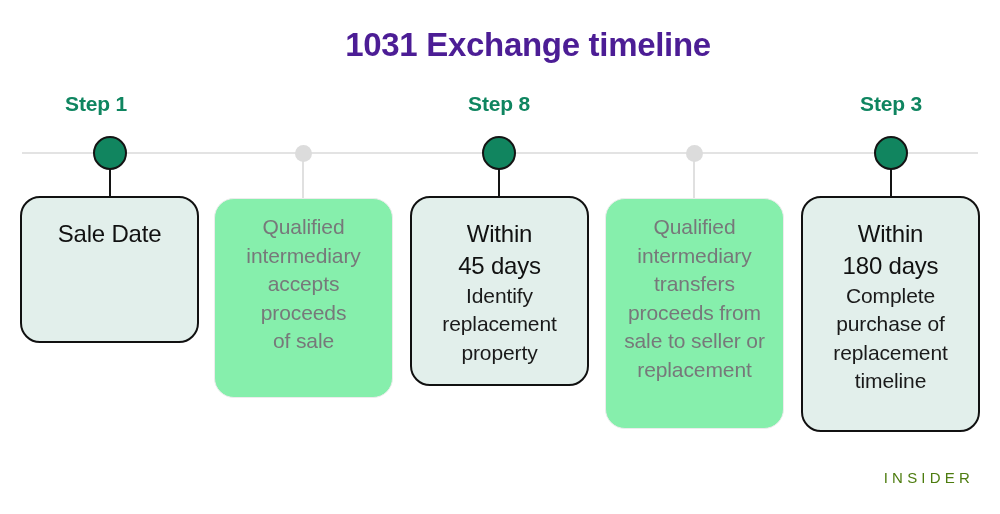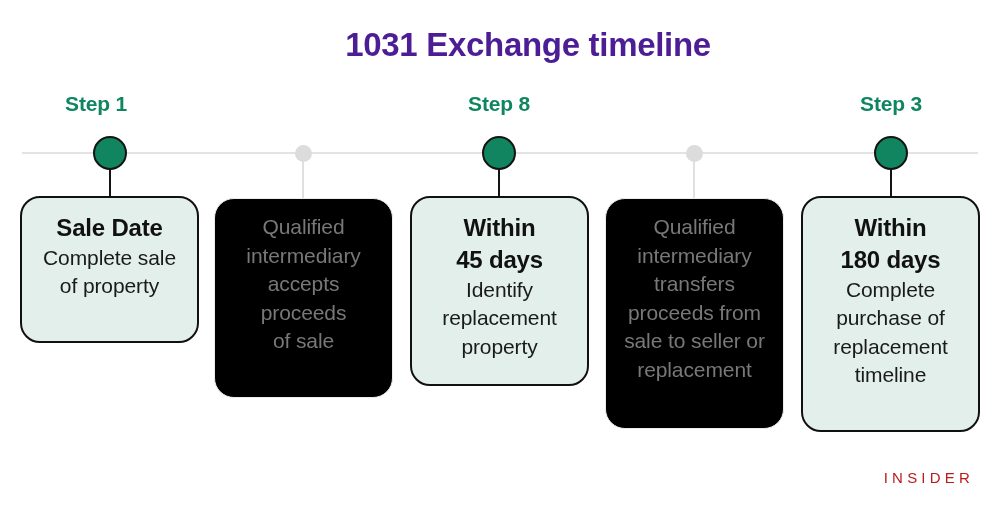--- a/index.html
+++ b/index.html
@@ -92,48 +92,49 @@
     display: flex;
     flex-direction: column;
     justify-content: flex-start;
     align-items: center;
   }
   .card.primary {
     background: #e2efeb;
     border: 2.4px solid #111111;
   }
   .card.muted {
-    background: #000000;
+    background: #86efac;
     border: 1.6px solid #ececec;
   }
   .card-heading {
     font-size: 24px;
-    font-weight: bold;
+    font-weight: normal;
     color: #111111;
     line-height: 1.33;
     letter-spacing: -0.2px;
     white-space: pre-line;
+    margin-top: 6px;
   }
   .card-body {
     font-size: 21px;
     line-height: 1.36;
     letter-spacing: -0.1px;
     white-space: pre-line;
   }
   .card.primary .card-body { color: #1a1a1a; }
   .card.muted .card-body { color: #77787a; }
 
   
   .watermark {
     position: absolute;
     right: 26px;
     bottom: 28px;
     font-size: 15px;
     letter-spacing: 4.2px;
-    color: #b91c1c;
+    color: #4d7c0f;
   }
 </style>
 </head>
 <body>
 
 <div>
 
   <div class="chart-title">1031 Exchange timeline</div>
 
   <div class="axis-line"></div>
@@ -151,22 +152,20 @@
       <div class="stem major" style="left: 498px; height: 43px;"></div>
       <div class="marker major" style="left: 482px;"></div>
       <div class="stem minor" style="left: 693.2px; height: 45px;"></div>
       <div class="marker minor" style="left: 685.5px;"></div>
       <div class="stem major" style="left: 890px; height: 43px;"></div>
       <div class="marker major" style="left: 874px;"></div>
     </div>
   <div>
       <div class="card primary" style="left: 20px; top: 196px; width: 179px; height: 147px;">
         <div class="card-heading">Sale Date</div>
-        <div class="card-body">Complete sale
-of property</div>
       </div>
       <div class="card muted" style="left: 214px; top: 198px; width: 179px; height: 200px;">
         <div class="card-body">Qualified
 intermediary
 accepts
 proceeds
 of sale</div>
       </div>
       <div class="card primary" style="left: 410px; top: 196px; width: 179px; height: 190px;">
         <div class="card-heading">Within

